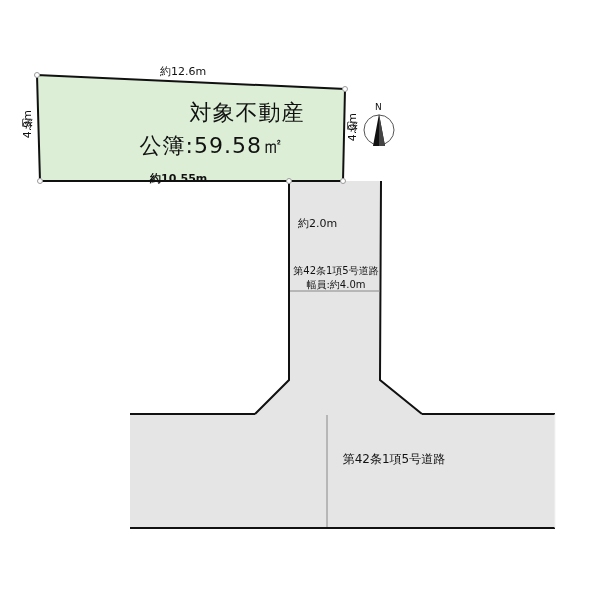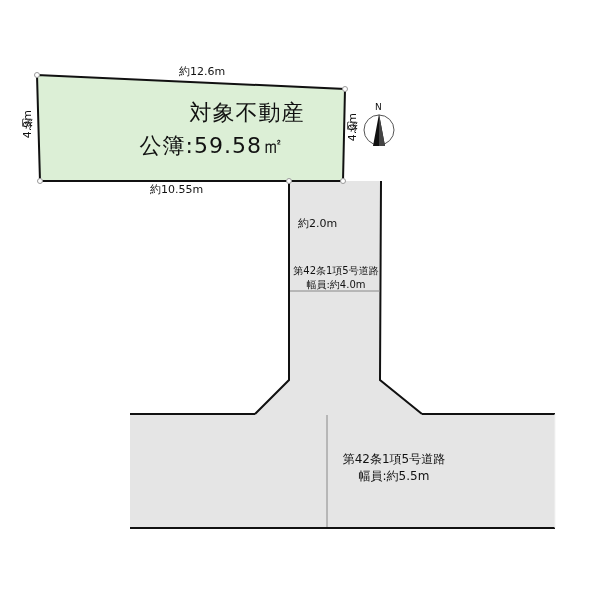--- a/index.html
+++ b/index.html
@@ -42,32 +42,31 @@
   <circle cx="40" cy="181" r="2.5" fill="#fff" stroke="#999" stroke-width="1"></circle>
   <circle cx="289" cy="181" r="2.5" fill="#fff" stroke="#999" stroke-width="1"></circle>
 
   <g>
     <circle cx="379" cy="130" r="15" fill="#fff" stroke="#555" stroke-width="1"></circle>
     <polygon points="379,114 373,146 385,146" fill="#111"></polygon>
     <polygon points="379,114 379,146 385,146" fill="#444"></polygon>
   </g>
 </svg>
 
-<div class="lbl dim" style="left:179px; top:66px;">約12.6m</div>
-<div class="lbl dim" style="left:150px; top:184px;">約10.55m</div>
+<div class="lbl dim" style="left:160px; top:66px;">約12.6m</div>
+<div class="lbl dim" style="left:150px; top:173px;font-weight:bold;">約10.55m</div>
 <div class="lbl vert vert-rot" style="left:22px; top:110px;">約4.9m</div>
 <div class="lbl vert vert-rot" style="left:347px; top:113px;">約4.0m</div>
 <div class="lbl dim" style="left:298px; top:184px;margin-top:34px;">約2.0m</div>
 
 <div class="lbl title" style="left:138px; top:102px; width:130px;margin-left:44px;">対象不動産</div>
 <div class="lbl title" style="left:125px; top:135px; width:160px;text-align:right;">公簿:59.58㎡</div>
 
 <div class="lbl" style="left:375px; top:103px; font-size:9px;">N</div>
 
 <div class="lbl road-lbl" style="left:289px; top:264px; width:94px;">
   <div>第42条1項5号道路</div>
   <div>幅員:約4.0m</div>
 </div>
 
 <div class="lbl road-lbl2" style="left:334px; top:451px; width:120px;">
   <div>第42条1項5号道路</div>
-  <div>幅員:約5.5m</div>
 </div>
 
 </body></html>

